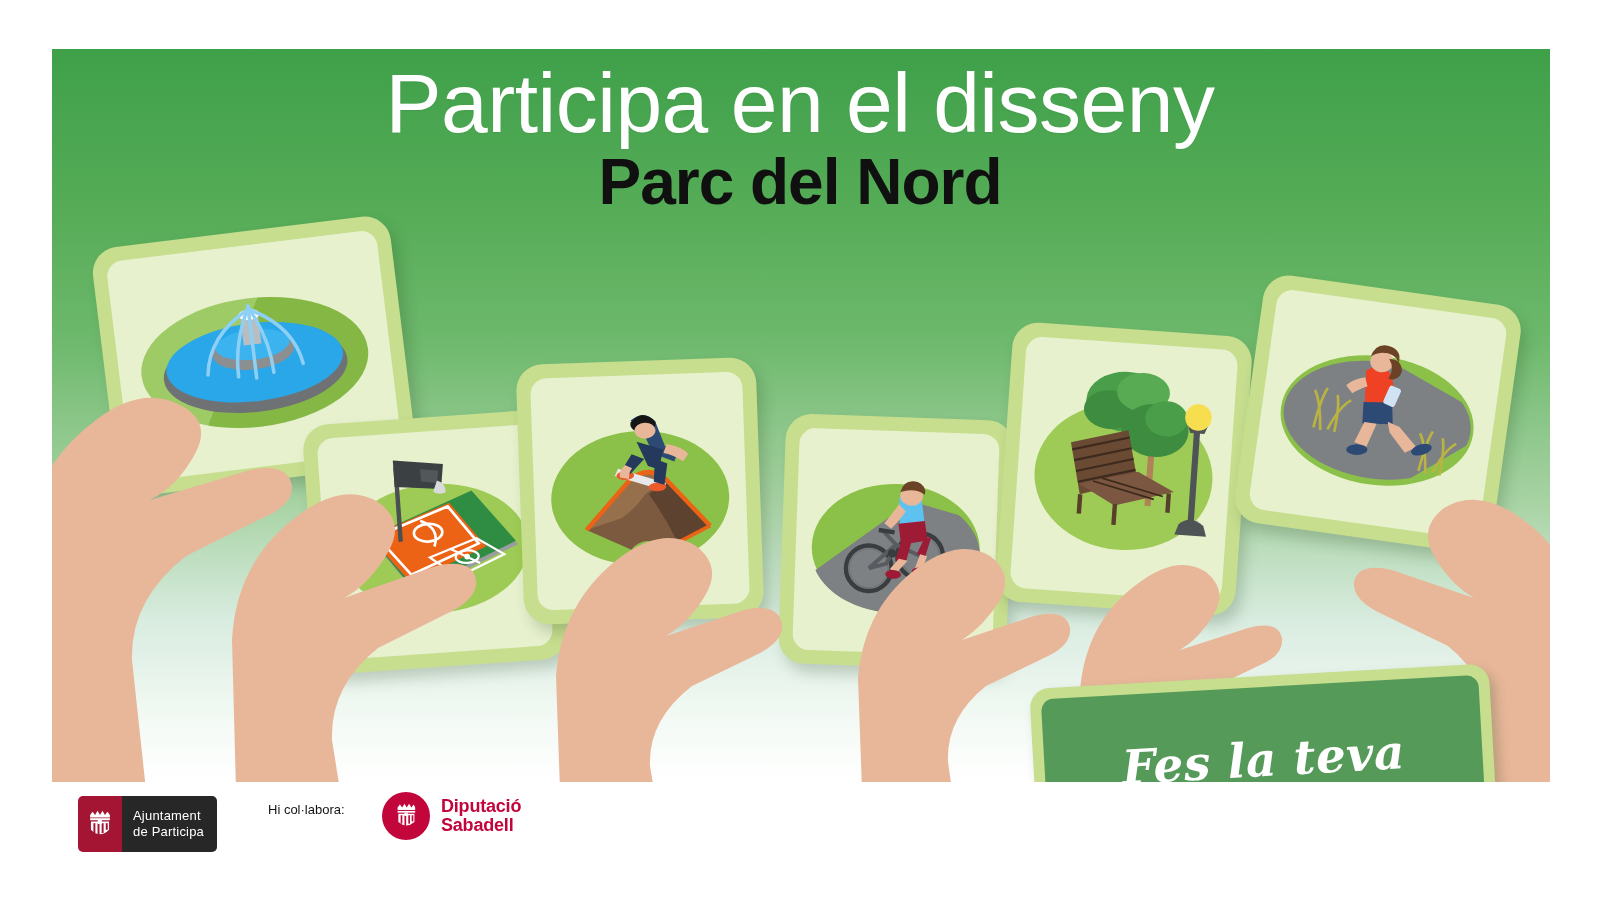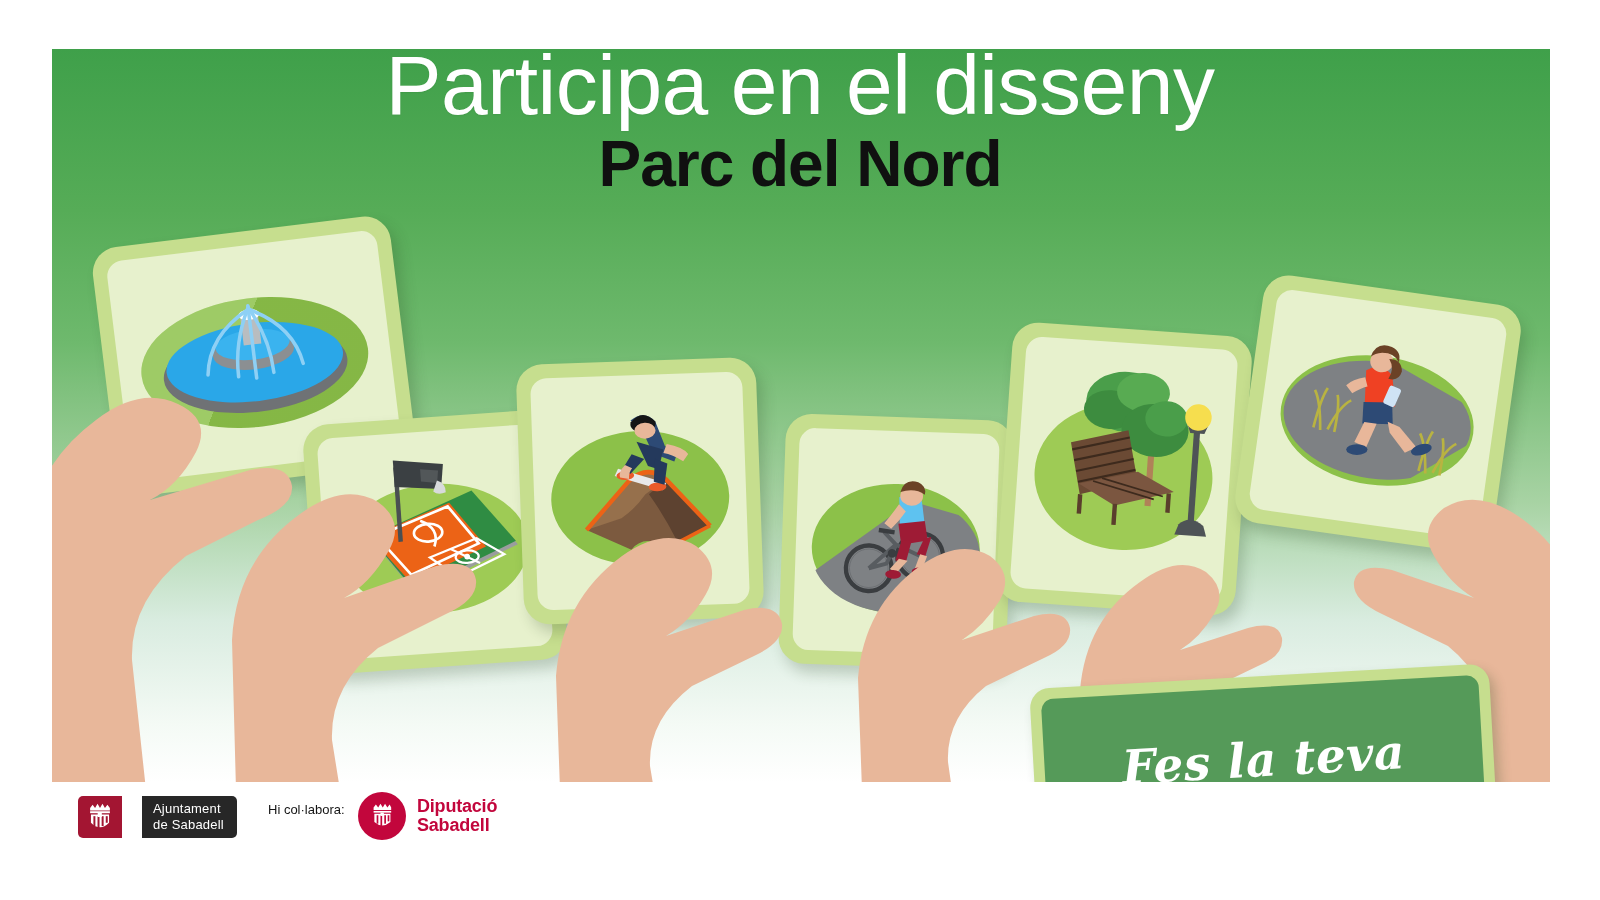--- a/index.html
+++ b/index.html
@@ -12,21 +12,21 @@
   
   .hero{
     position:absolute;left:52px;top:49px;width:1498px;height:733px;
     background:linear-gradient(180deg,#3fa04a 0%,#56ac57 22%,#6eb96d 40%,#a8d3a4 62%,#d9ece0 78%,#f4faf5 92%,#ffffff 100%);
     overflow:hidden;
   }
 
   
   .headline{
     position:absolute;left:0;top:0;width:1600px;text-align:center;
-    padding-top:44px;z-index:40;pointer-events:none;
+    padding-top:62px;z-index:40;pointer-events:none;
   }
   .hl-line{
     display:block;color:#ffffff;font-size:84px;line-height:0.99;
     font-weight:400;letter-spacing:-0.5px;
     font-family:"Liberation Sans","DejaVu Sans",sans-serif;
     text-shadow:0 1px 2px rgba(0,0,0,.06);
   }
   .hl-strong{
     display:block;color:#101010;font-size:64px;line-height:1.05;
     font-weight:700;letter-spacing:-1px;margin-top:4px;
@@ -66,32 +66,32 @@
     display:flex;align-items:center;justify-content:center;
   }
   .cta-text{
     color:#ffffff;font-style:italic;font-weight:700;font-size:47px;
     line-height:1.12;text-align:center;letter-spacing:.5px;
     font-family:"DejaVu Serif","Liberation Serif",serif;
   }
 
   
   .footer{position:absolute;left:0;top:782px;width:1600px;height:118px;background:#fff;z-index:70;}
-  .logo-sab{position:absolute;left:78px;top:14px;display:flex;align-items:stretch;height:42px;gap:20px;}
+  .logo-sab{position:absolute;left:78px;top:14px;display:flex;align-items:stretch;height:56px;}
   .crest-box{
     width:44px;background:#a31532;border-radius:5px 0 0 5px;
     display:flex;align-items:center;justify-content:center;
   }
   .name-box{
     background:#272727;border-radius:0 5px 5px 0;padding:3px 13px 3px 11px;
     display:flex;flex-direction:column;justify-content:center;
   }
   .name-box span{color:#fff;font-size:13px;line-height:1.25;font-weight:400;letter-spacing:.2px;}
   .collab{position:absolute;left:268px;top:20px;font-size:13px;color:#141414;font-weight:400;}
-  .logo-dib{position:absolute;left:358px;top:10px;display:flex;align-items:center;gap:11px;}
+  .logo-dib{position:absolute;left:382px;top:10px;display:flex;align-items:center;gap:11px;}
   .dib-circle{
     width:48px;height:48px;border-radius:50%;background:#c2063c;
     display:flex;align-items:center;justify-content:center;
   }
   .dib-text{display:flex;flex-direction:column;line-height:1.08;}
   .dib-text span{color:#c2063c;font-size:18px;font-weight:700;letter-spacing:-.2px;}
 </style>
 </head>
 <body>
 
@@ -344,21 +344,21 @@
             <rect x="9" y="18" width="2.4" height="12"></rect>
             <rect x="14" y="18" width="2.4" height="15"></rect>
             <rect x="19" y="18" width="2.4" height="12"></rect>
             <rect x="24" y="18" width="2.4" height="8"></rect>
           </g>
           <rect x="14.2" y="14" width="5" height="5" fill="#ffffff"></rect>
         </svg>
       </div>
       <div class="name-box">
         <span>Ajuntament</span>
-        <span>de Sabadell</span>
+        <span>de Participa</span>
       </div>
     </div>
 
     <div class="collab">Hi col·labora:</div>
 
     <div class="logo-dib">
       <div class="dib-circle">
         <svg viewBox="0 0 34 38" width="26" height="30" aria-hidden="true">
           <path d="M6 8 L9 4 L12 8 L15 3 L18 8 L21 3 L24 8 L27 4 L29 8 L29 11 L6 11 Z" fill="#ffffff"></path>
           <rect x="6" y="12.4" width="23" height="2.2" fill="#ffffff"></rect>

